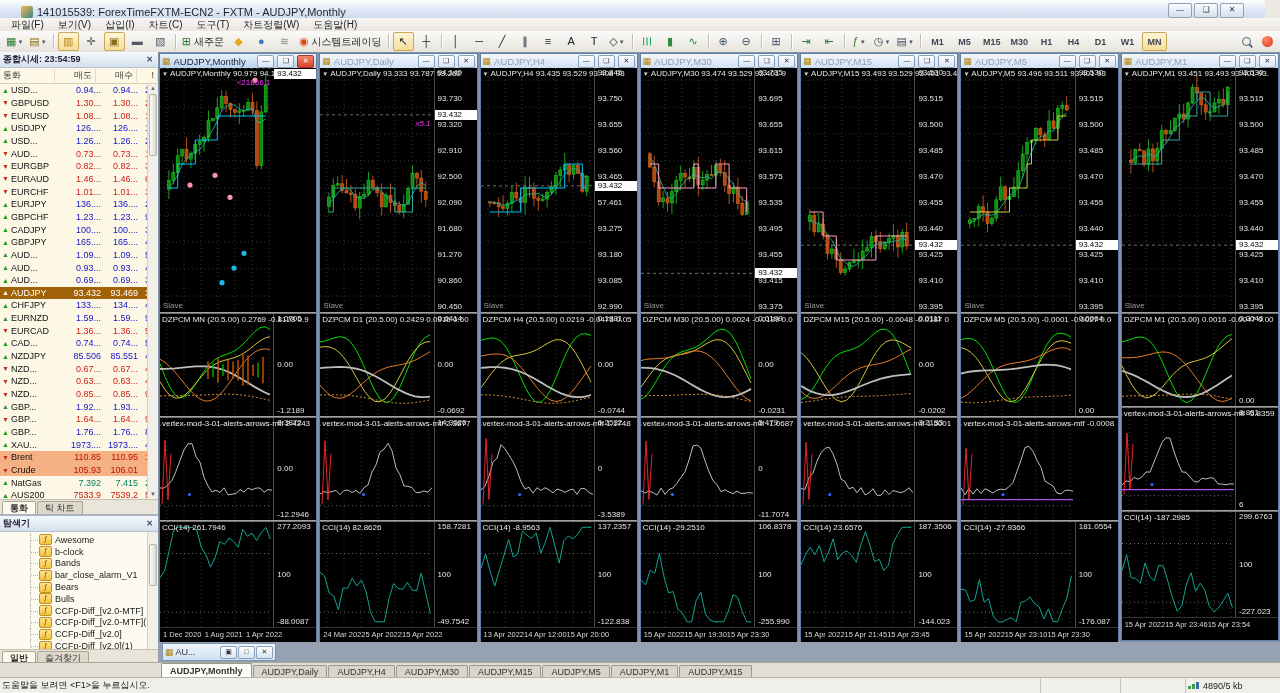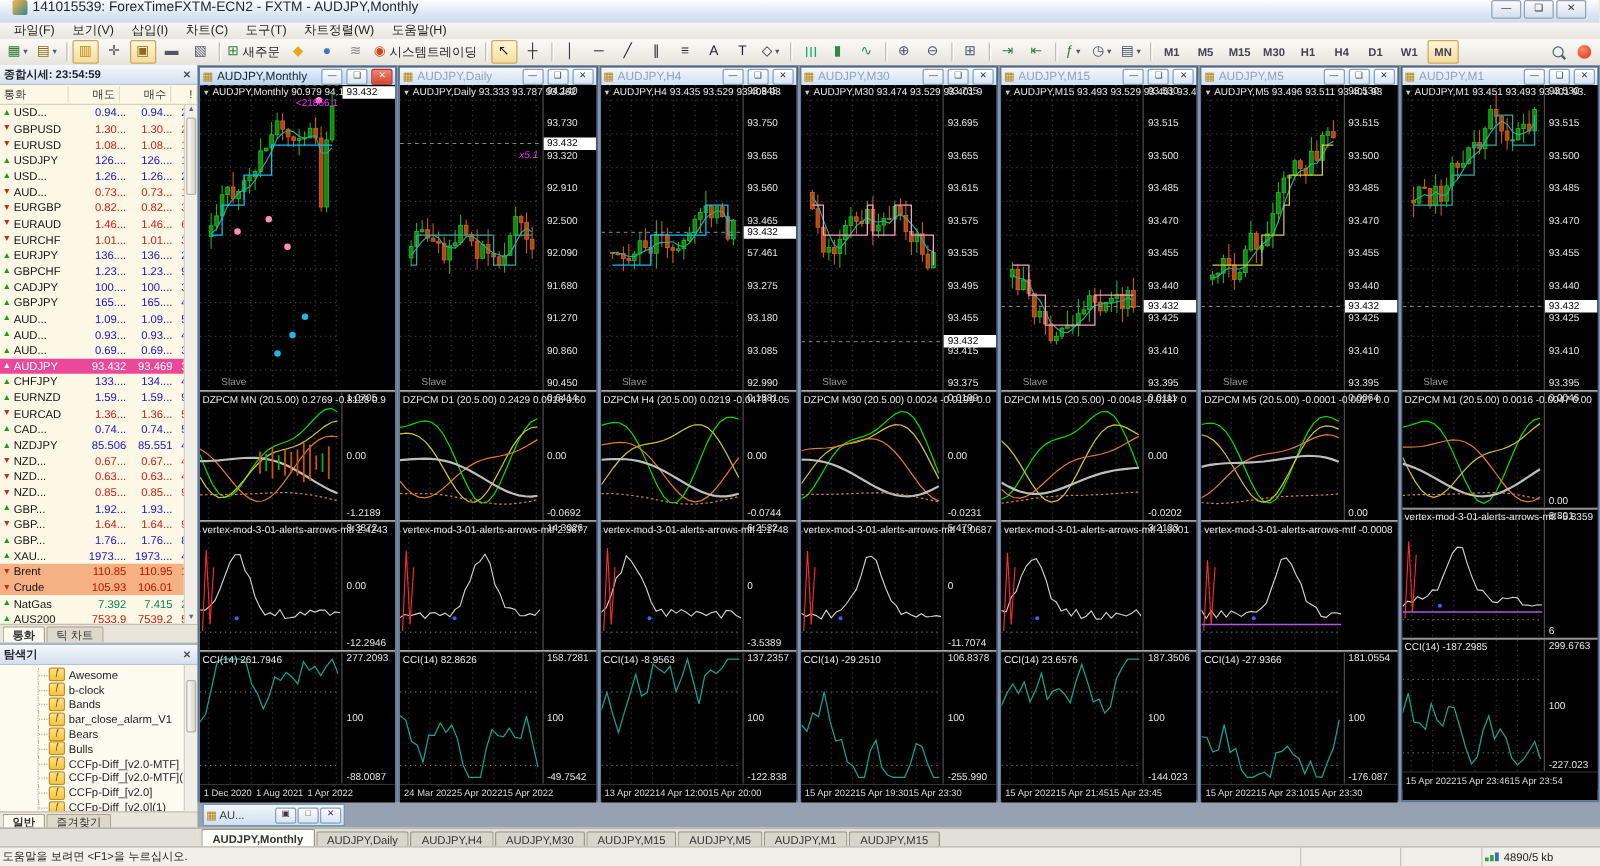--- a/index.html
+++ b/index.html
@@ -1,19 +1,19 @@
 <!DOCTYPE html>
 <html><head>
 <meta charset="utf-8">
 <style>
   html,body{margin:0;padding:0}
   body{width:1280px;height:693px;overflow:hidden;font-family:"Liberation Sans",sans-serif;background:#ece9e2;-webkit-font-smoothing:antialiased}
   #app{position:relative;width:1280px;height:693px;background:#ece9e2}
   
-  .titlebar{position:absolute;left:0;top:0;right:1px;height:18px;background:linear-gradient(#fdfeff,#dce7f5 60%,#cfdcee);border-bottom:1px solid #b9c4d2;display:flex;align-items:flex-start;padding:0 10px;font-size:11px;color:#1c2430}
+  .titlebar{position:absolute;left:0;top:0;right:15px;height:18px;background:linear-gradient(#fdfeff,#dce7f5 60%,#cfdcee);border-bottom:1px solid #b9c4d2;display:flex;align-items:flex-end;padding:0 21px;font-size:11px;color:#1c2430}
   .titlebar .appicon{width:12px;height:12px;margin-right:4px;background:linear-gradient(135deg,#ffb347,#2e8b8b);border-radius:2px}
   .wincontrols{margin-left:auto;display:flex;gap:2px}
   .wincontrols .wbtn{width:22px;height:13px;border:1px solid #93a2b4;background:linear-gradient(#fafcff,#d4dfec);font-size:8px;line-height:11px;text-align:center;color:#333;border-radius:2px}
   .menubar{position:absolute;left:0;top:18px;right:0;height:13px;background:linear-gradient(#f7f6f3,#e9e6df);border-bottom:1px solid #c9c5bb;display:flex;align-items:center;padding-left:4px;font-size:10px;color:#222}
   .menuitem{padding:0 7px;height:13px;line-height:13px}
   
   .toolbar{position:absolute;left:0;top:31px;right:0;height:21px;background:linear-gradient(#fbfaf8,#e7e4dc);border-bottom:1px solid #b5b1a7;display:flex;align-items:center;padding:0 3px;white-space:nowrap}
   .tbtn{height:17px;min-width:17px;display:inline-flex;align-items:center;justify-content:center;font-size:11px;color:#4a5568;border:1px solid transparent;border-radius:2px;padding:0 1px;margin:0 1px}
   .tbtn.pressed{background:linear-gradient(#fff6d8,#f4dc9a);border-color:#c9a85a}
   .tbtn .glyph{font-size:11px;line-height:1}
@@ -32,21 +32,21 @@
   .mwcols{display:flex;height:15px;align-items:center;font-size:9px;color:#333;background:#fdf8e6;border-bottom:1px solid #d8d2ba}
   .mwcols span{border-right:1px solid #e2dcc4;height:13px;line-height:13px}
   .mwrows{flex:1;overflow:hidden;position:relative}
   .mwrow{display:flex;height:12.66px;align-items:center;font-size:9px;color:#111}
   .c-sym{flex:1;display:flex;align-items:center;gap:2px;padding-left:2px;overflow:hidden}
   .c-bid{width:37px;text-align:right}.c-ask{width:37px;text-align:right}.c-sp{width:17px;text-align:right;padding-right:3px}
   .arrow{font-size:7px;line-height:1}
   .up .c-bid,.up .c-ask,.up .c-sp{color:#1515c8}
   .down .c-bid,.down .c-ask,.down .c-sp{color:#cc2018}
   .mwrow.hl{background:#f5b184}.mwrow.hl .c-bid,.mwrow.hl .c-ask,.mwrow.hl .c-sp{color:#b81400}
-  .mwrow.sel{background:#ec4899}.mwrow.sel *{color:#fff !important}
+  .mwrow.sel{background:#a16207}.mwrow.sel *{color:#fff !important}
   .mwsb{position:absolute;right:0;top:0;bottom:0;width:10px;background:#f1efe7;border-left:1px solid #d5d0c2;font-size:6px;color:#667;text-align:center}
   .mwsb .sbthumb{position:absolute;left:1px;right:1px;top:10px;height:60px;background:linear-gradient(90deg,#fdfdfb,#d8d4c8);border:1px solid #b5b1a5;border-radius:2px}
   .sba{position:absolute;left:0;right:0;height:9px;line-height:9px}
   .paneltabs{height:14px;display:flex;align-items:flex-end;background:#e9e5da;border-top:1px solid #c5c0b2;padding-left:2px}
   .ptab{font-size:9px;padding:0 7px;border:1px solid #a9a494;border-bottom:none;background:#ddd8ca;color:#333;border-radius:2px 2px 0 0;margin-right:1px;height:12px;line-height:12px}
   .ptab.active{background:#fdf9ec;font-weight:bold}
   
   .nav{position:absolute;left:0;top:514px;width:158px;height:148px;background:#fdfbf0;border-right:2px solid #8e9bab;border-top:2px solid #aab3bf;display:flex;flex-direction:column}
   .navtree{flex:1;overflow:hidden;position:relative;padding:2px 0 0 30px}
   .navitem{display:flex;align-items:center;height:11.8px;font-size:9px;color:#222;border-left:1px dotted #b9b39c;padding-left:8px;position:relative}
@@ -64,21 +64,21 @@
   .cwb{width:15px;height:11px;flex:none;border:1px solid #8aa0bc;background:linear-gradient(#ffffff,#d6e4f2);font-size:7px;line-height:9px;text-align:center;color:#334;border-radius:2px}
   .cw.active .cwb.close{background:linear-gradient(#f2866f,#d8432a);color:#fff;border-color:#a33}
   .pane{position:relative;background:#000;overflow:hidden;flex:none}
   .psep{height:2px;background:linear-gradient(#b8b8b8,#5a5a5a);flex:none}
   .paneinfo{position:absolute;top:1px;left:2px;font-size:8px;color:#e8e8e8;white-space:nowrap;z-index:3;max-width:100%}
   .paneinfo .ddw{color:#cfcfcf;font-size:6px;margin-right:2px}
   .axis{position:absolute;top:0;right:0;bottom:0;width:43px;border-left:1px solid #4a4a4a;display:flex;flex-direction:column;justify-content:space-between;padding:1px 1px 1px 3px;color:#e4e4e4;font-size:8px;z-index:2;box-sizing:border-box}
   .axis div{line-height:8px}
   .cpx{position:absolute;right:0;width:42px;height:10px;line-height:10px;background:#fff;color:#000;font-size:8px;padding-left:3px;z-index:4;box-sizing:border-box}
   .anno{position:absolute;color:#ff30ff;font-size:8px;right:46px;z-index:4;white-space:nowrap}
-  .slave{position:absolute;bottom:2px;left:17px;color:#9a9a9a;font-size:8px;z-index:3}
+  .slave{position:absolute;bottom:2px;left:3px;color:#9a9a9a;font-size:8px;z-index:3}
   .dates{height:13px;flex:none;background:#000;color:#d8d8d8;font-size:7.5px;display:flex;justify-content:space-between;align-items:center;padding:0 34px 1px 3px;border-top:1px solid #333}
   .dates span{white-space:nowrap}
   svg.cnv{position:absolute;left:0;top:0;z-index:1}
   
   .miniwin{position:absolute;left:4px;top:591px;width:108px;height:16px;border:1px solid #7a93b4;background:linear-gradient(#f0f6fc,#cfe0f2);display:flex;align-items:center;font-size:9px;color:#334;padding:0 2px;gap:2px;z-index:5}
   .charttabs{position:absolute;left:158px;right:0;top:662px;height:16px;background:#e2dfd7;border-top:1px solid #aaa79d;display:flex;align-items:flex-end;padding-left:3px}
   .ctab{font-size:9px;padding:0 8px;height:13px;line-height:13px;border:1px solid #9a968a;border-bottom:none;background:#d8d5ca;color:#333;margin-right:1px;border-radius:2px 2px 0 0;white-space:nowrap}
   .ctab.active{background:#fdfdfa;font-weight:bold;height:15px;line-height:15px}
   .navtabsarea{position:absolute;left:0;top:662px;width:158px;height:16px;background:#e2dfd7;border-top:1px solid #aaa79d}
   .status{position:absolute;left:0;bottom:0;right:0;height:15px;background:#f1efe9;border-top:1px solid #b8b4aa;display:flex;align-items:center;font-size:9px;color:#222}

